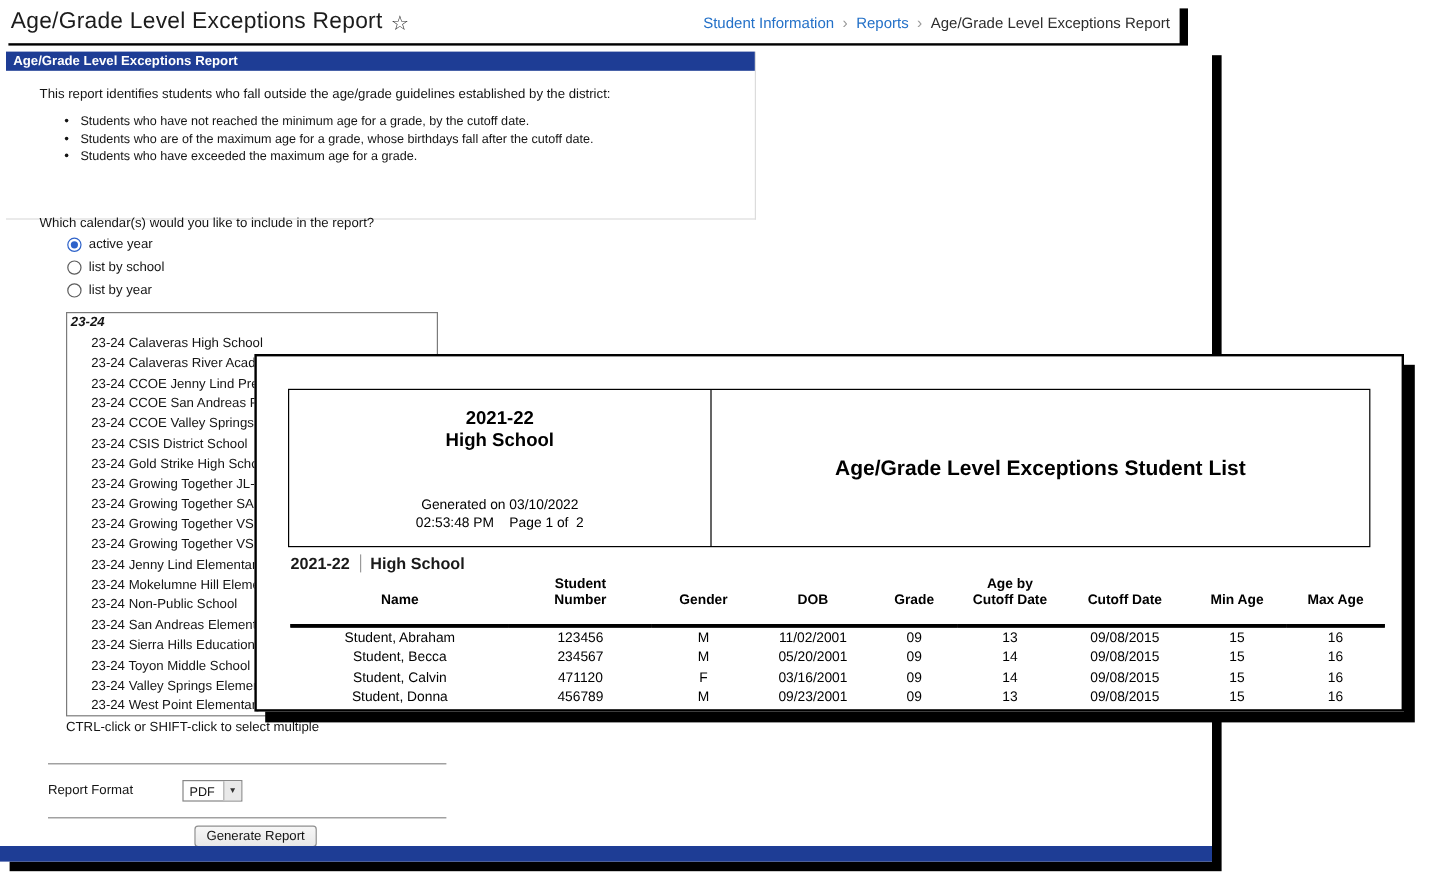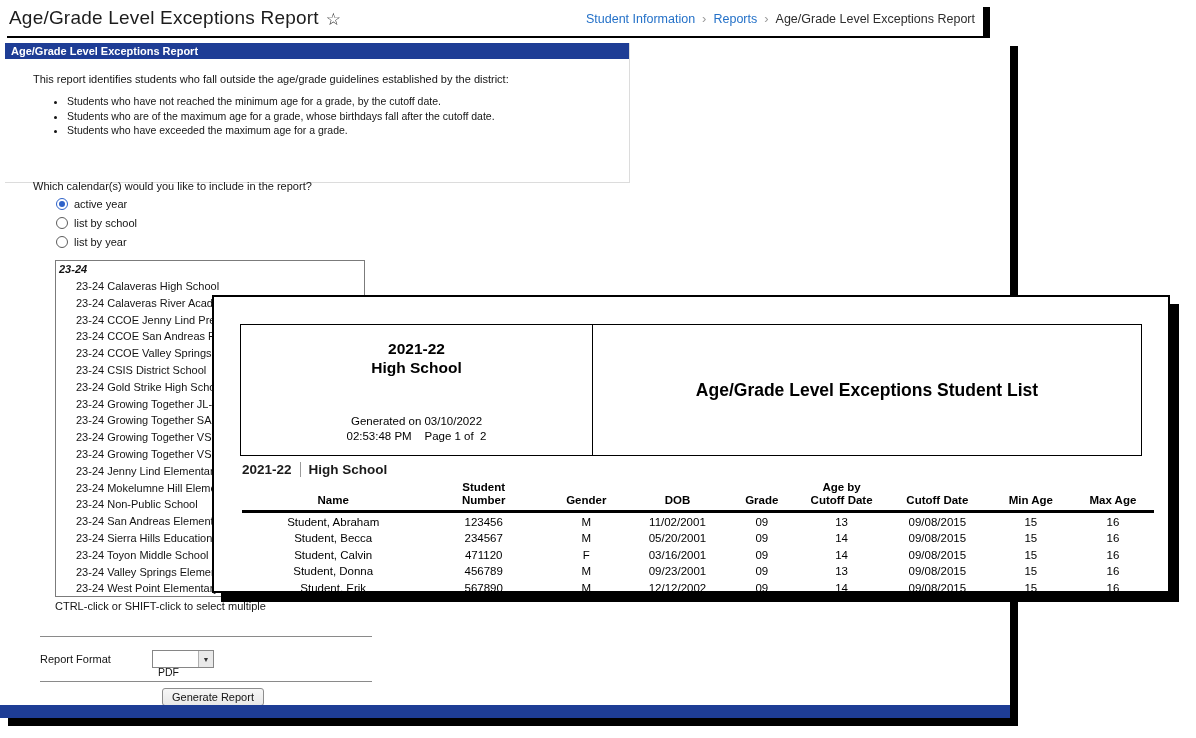--- a/index.html
+++ b/index.html
@@ -40,42 +40,42 @@
   .calendar-list { position:absolute; left:55px; top:222px; width:310px; height:337px;
                    border:1px solid #7b7b7b; background:#fff; overflow:hidden; font-size:11px; color:#141414; }
   .cal-group { font-style:italic; font-weight:bold; padding-left:3px; height:17px; line-height:17px; }
   .cal-item { padding-left:20px; height:16.8px; line-height:16.8px; white-space:nowrap; cursor:pointer; }
 
   .multi-hint { position:absolute; left:55px; top:562px; font-size:11px; color:#141414; }
   .hr1 { position:absolute; left:40px; top:598px; width:332px; border-top:1px solid #8a8a8a; }
   .format-row { position:absolute; left:40px; top:612px; display:flex; align-items:center;gap:32px; }
   .format-label { font-size:11px; margin-right:9px; color:#141414; }
   .select { display:flex; border:1px solid #868686; height:18px; background:#fff; align-items:stretch; cursor:pointer; }
-  .select-value { font-size:10.5px; padding:3px 19px 0 5px; color:#141414;margin-top:12px; }
+  .select-value { font-size:10.5px; padding:3px 7px 0 5px; color:#141414; }
   .select-arrow { width:15px; background:#e9e9e9; border-left:1px solid #b0b0b0; display:flex;
                   align-items:center; justify-content:center; font-size:7px; color:#333; }
   .hr2 { position:absolute; left:40px; top:643px; width:332px; border-top:1px solid #8a8a8a; }
   .generate-btn { position:absolute; left:162px; top:650px; height:18px; padding:0 9px; font-size:11px;
                   background:linear-gradient(#f7f7f7,#e8e8e8); border:1px solid #8d8d8d; border-radius:3px;
                   color:#141414; cursor:pointer; font-family:"Liberation Sans",sans-serif; }
   .footer-strip { position:absolute; left:0; bottom:0; width:100%; height:13px; background:#1e3d95; }
 
   
   .overlay { position:absolute; left:212px; top:295px; width:958px; height:298px; background:#fff;
              border:2px solid #000; box-shadow:9px 9px 0 #000; z-index:3; overflow:hidden; }
   .ov-header { display:flex; margin:27px 0 0 26px; width:902px; height:132px; border:1px solid #000; }
   .ov-left { width:352px; border-right:1px solid #000; text-align:center; padding-top:14px; }
   .ov-school-year, .ov-school-name { font-size:15.5px; font-weight:bold; line-height:19px; color:#000; }
   .ov-generated { font-size:11.5px; margin-top:37px; line-height:15px; white-space:pre; color:#000;text-align:center; }
   .ov-right { flex:1; display:flex; align-items:center; justify-content:center; }
   .ov-title { font-size:17.5px; font-weight:bold; color:#000; }
   .ov-section { display:flex; align-items:center; margin:6px 0 0 28px; font-size:13.5px; font-weight:bold; gap:8px; color:#1a1a1a; }
   .ov-sec-divider { width:1px; height:15px; background:#9a9a9a; }
   table.ov-table { margin:4px 0 0 28px; width:912px; border-collapse:collapse; table-layout:fixed; }
-  .ov-table th { font-size:11.5px; font-weight:bold; vertical-align:bottom; padding:0 0 3px 0;
+  .ov-table th { font-size:11.5px; font-weight:bold; vertical-align:bottom; padding:0 0 13px 0;
                  border-bottom:3px solid #000; text-align:center; line-height:13px; color:#000; }
   .ov-table td { font-size:11.5px; text-align:center; padding:2.5px 0 2px 0; color:#000; white-space:nowrap; }
 </style>
 </head>
 <body>
 
 <div class="stage">
 
   <div class="topbar">
     <span class="topbar-title">Age/Grade Level Exceptions Report</span>

